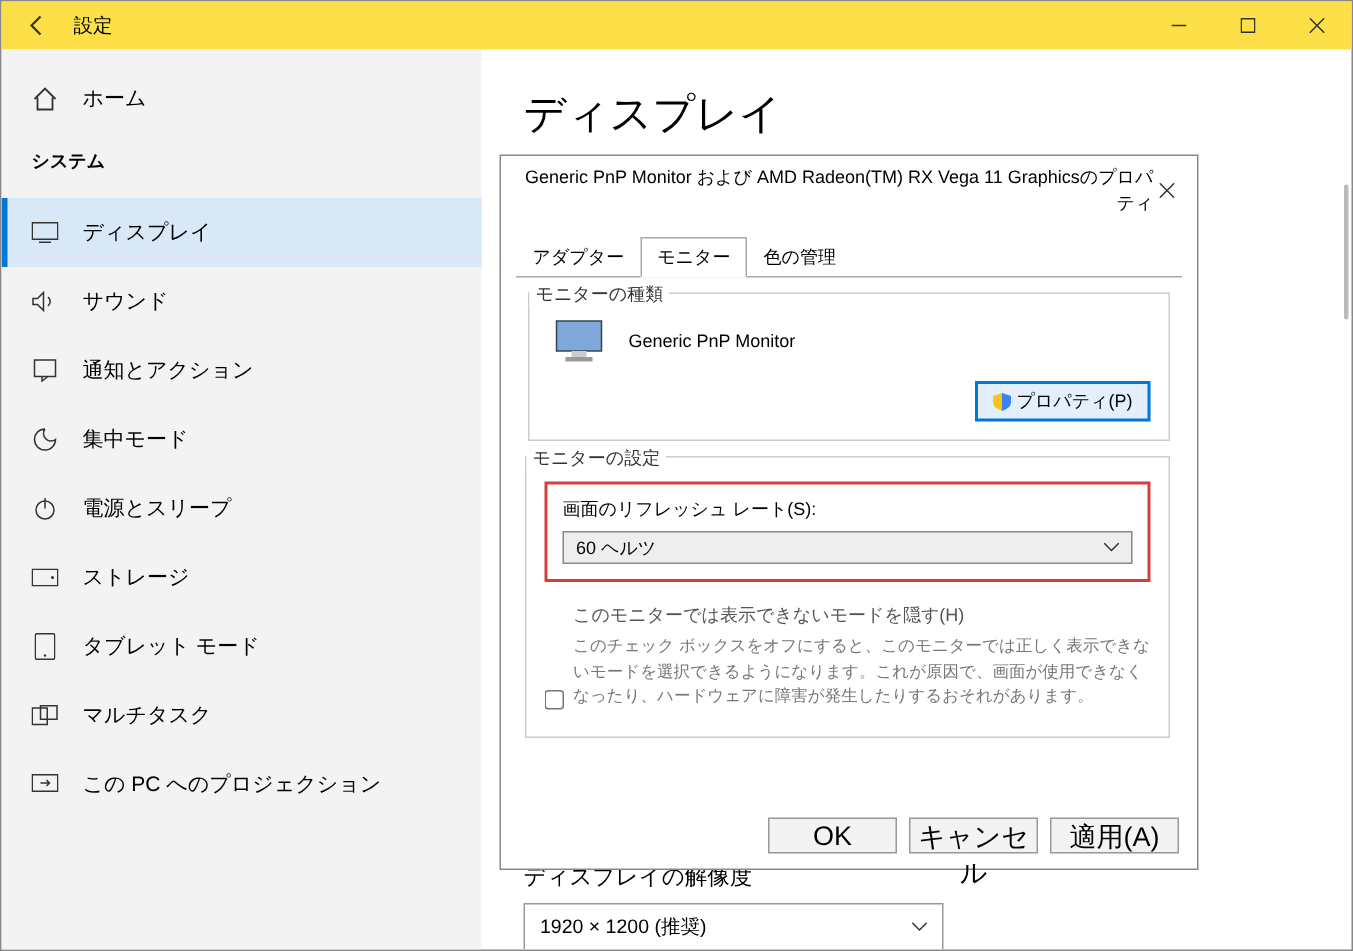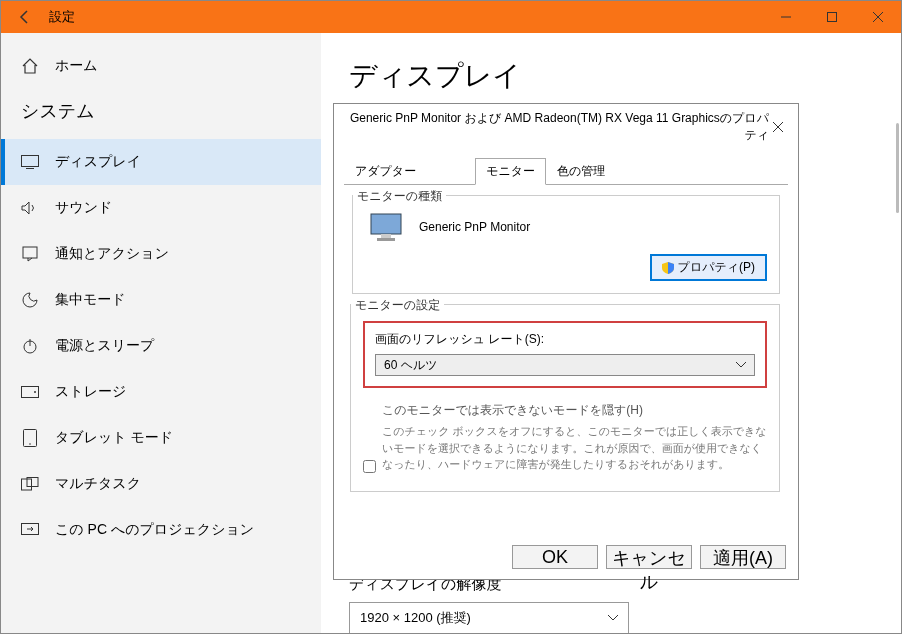--- a/index.html
+++ b/index.html
@@ -1,51 +1,51 @@
 <!DOCTYPE html>
 <html><head>
 <meta charset="utf-8">
 <style>
 * { box-sizing: border-box; margin: 0; padding: 0; font-family: "Yu Gothic UI", "Meiryo", sans-serif; }
 body { width: 902px; height: 634px; background: #fff; overflow: hidden; position: relative; }
 
 .window { width: 902px; height: 634px; border: 1px solid #888; display: flex; flex-direction: column; }
 
-.titlebar { height: 32px; display: flex; align-items: center; padding-left: 12px; background: #f97316; }
+.titlebar { height: 32px; display: flex; align-items: center; padding-left: 12px; background: #fde047; }
 .titlebar .back { width: 24px; height: 24px; display: flex; align-items: center; justify-content: center; margin-right: 12px; cursor: pointer; }
 .titlebar .title { font-size: 13px; flex: 1; }
 .winctrls { display: flex; }
 .winctrls div { width: 46px; height: 32px; display: flex; align-items: center; justify-content: center; cursor: pointer; }
 
 .body { flex: 1; display: flex; overflow: hidden; }
 
 .sidebar { width: 320px; background: #f3f3f3; padding-top: 16px; position: relative; }
 .home-row { display: flex; align-items: center; padding: 8px 20px 16px 20px; gap: 16px; font-size: 14px; }
 .searchbox { margin: 0 20px 20px 20px; height: 32px; border: 1px solid #888; background: #fafafa; display: flex; align-items: center; padding: 0 8px; justify-content: space-between; color: #666; font-size: 13px; }
-.cat { padding: 8px 20px 16px 20px; font-size: 18px; font-weight: 400; }
+.cat { padding: 8px 20px 16px 20px; font-size: 12px; font-weight: 700; }
 .nav-item { display: flex; align-items: center; padding: 14px 20px; gap: 16px; font-size: 14px; cursor: pointer; position: relative; }
 .nav-item.active { background: #d9e8f7; }
 .nav-item.active::before { content: ""; position: absolute; left: 0; top: 0; bottom: 0; width: 4px; background: #0078d7; }
 .nav-icon { width: 18px; height: 18px; display: flex; align-items: center; justify-content: center; }
 
 .main { flex: 1; padding: 24px 28px; position: relative; overflow: hidden; }
 .main h1 { font-size: 28px; font-weight: 400; margin-bottom: 20px; }
 .section-head { font-size: 15px; margin-top: 480px; }
 .res-select { margin-top: 8px; width: 280px; height: 32px; border: 1px solid #999; background: #fff; display: flex; align-items: center; justify-content: space-between; padding: 0 10px; font-size: 13px; }
 
 .vscroll { position: absolute; right: 2px; top: 90px; width: 3px; height: 90px; background: #bbb; border-radius: 2px; }
 
 
 .dialog { position: absolute; left: 333px; top: 103px; width: 466px; height: 477px; background: #fff; border: 1px solid #888; display: flex; flex-direction: column; }
 .dlg-title { display: flex; align-items: center; justify-content: space-between; padding: 6px 10px 4px 12px; font-size: 12px; text-align: right; }
 .dlg-close { width: 20px; height: 20px; display: flex; align-items: center; justify-content: center; cursor: pointer; }
 
 .tabs { display: flex; padding: 10px 10px 0 10px; font-size: 12px; }
 .tab { padding: 4px 10px; border: 1px solid transparent; cursor: pointer; }
-.tab.active { border: 1px solid #aaa; border-bottom: 1px solid #fff; background: #fff; position: relative; z-index: 2; margin-left: 48px; }
+.tab.active { border: 1px solid #aaa; border-bottom: 1px solid #fff; background: #fff; position: relative; z-index: 2; }
 .tabline { border-top: 1px solid #aaa; margin: -1px 10px 0 10px; }
 
 .group { margin: 10px 18px 0 18px; border: 1px solid #ccc; padding: 10px 12px 12px 12px; position: relative; }
 .group .legend { position: absolute; top: -8px; left: 0; background: #fff; padding: 0 4px; font-size: 12px; color: #333; }
 .monitor-row { display: flex; align-items: center; gap: 14px; padding: 6px 0 12px 4px; font-size: 12px; }
 .monitor-icon { width: 36px; height: 30px; }
 .prop-btn { float: right; border: 2px solid #0078d7; background: #e5eefc; padding: 3px 10px; font-size: 12px; display: flex; align-items: center; gap: 4px; cursor: pointer; }
 .clearfix::after { content: ""; display: block; clear: both; }
 
 .highlight { border: 2px solid #d04040; padding: 8px 10px 10px 10px; margin-top: 6px; }

